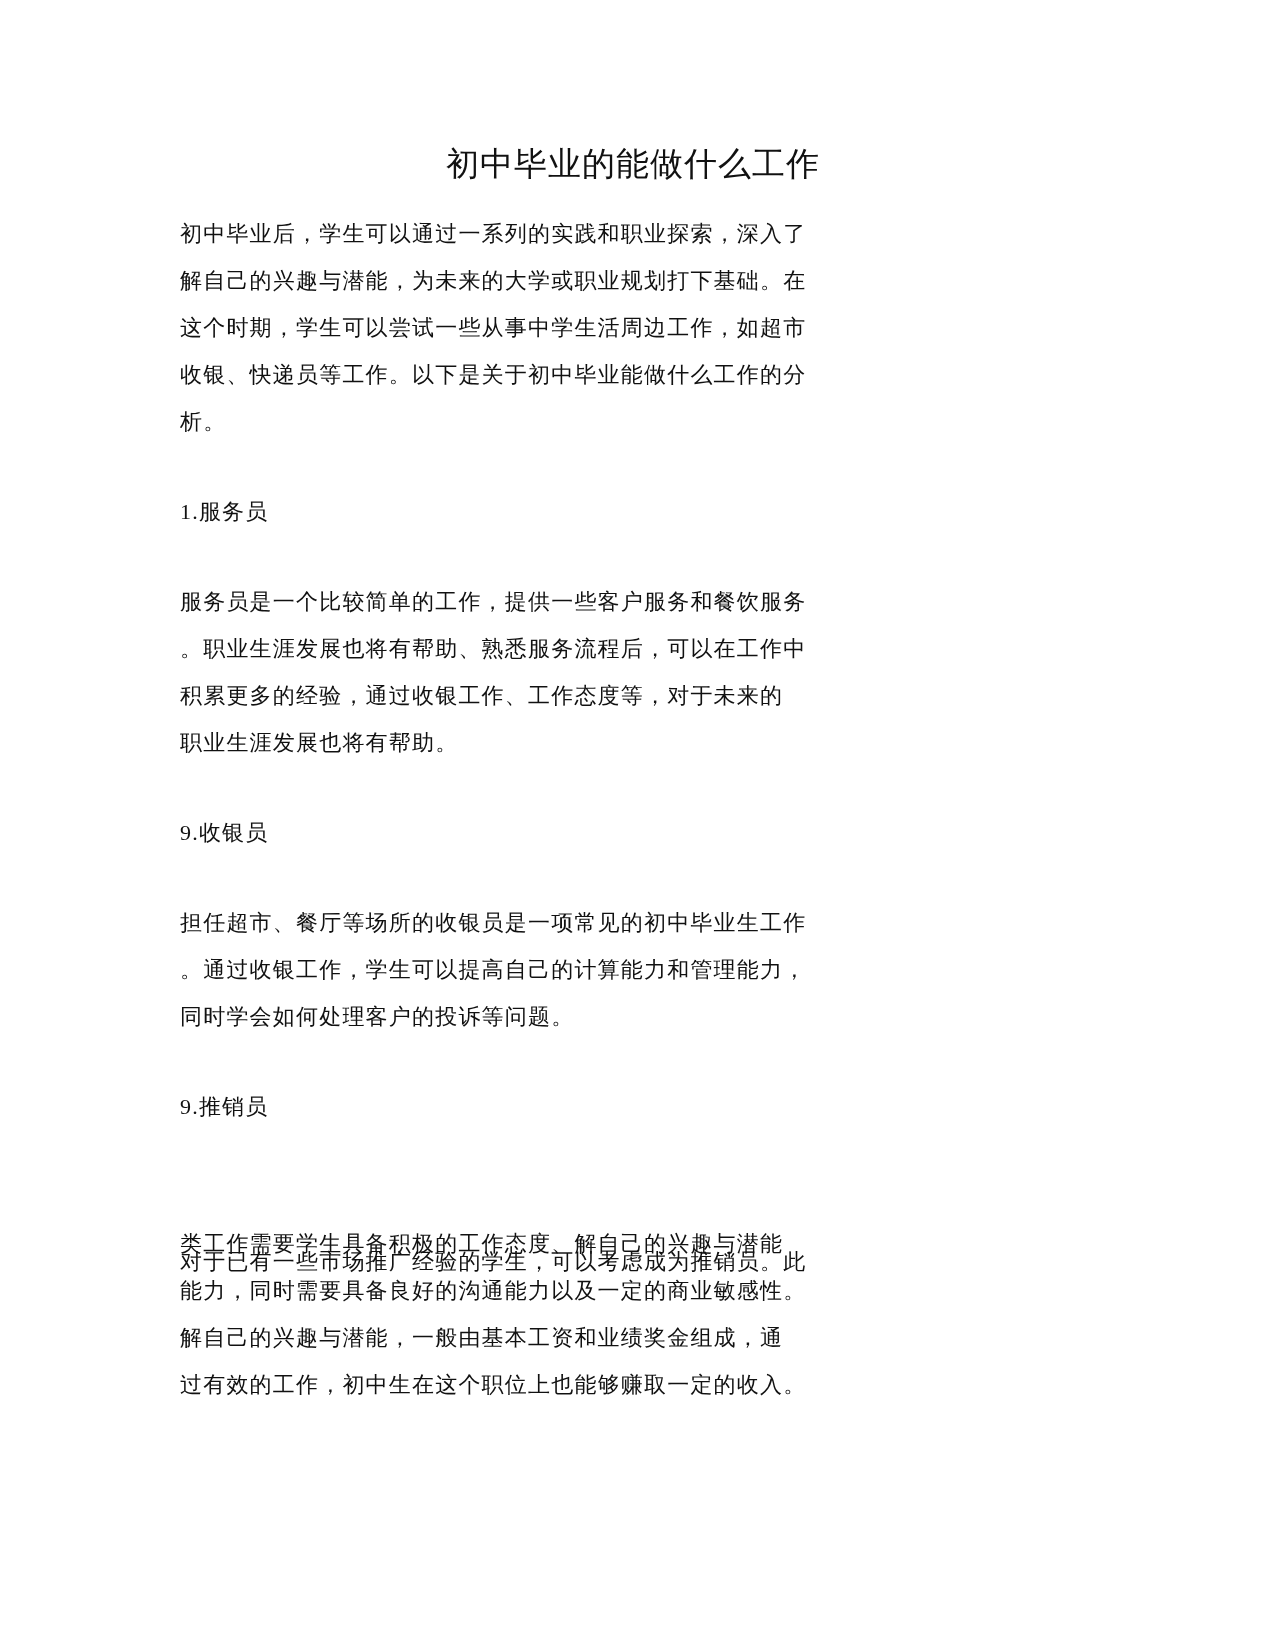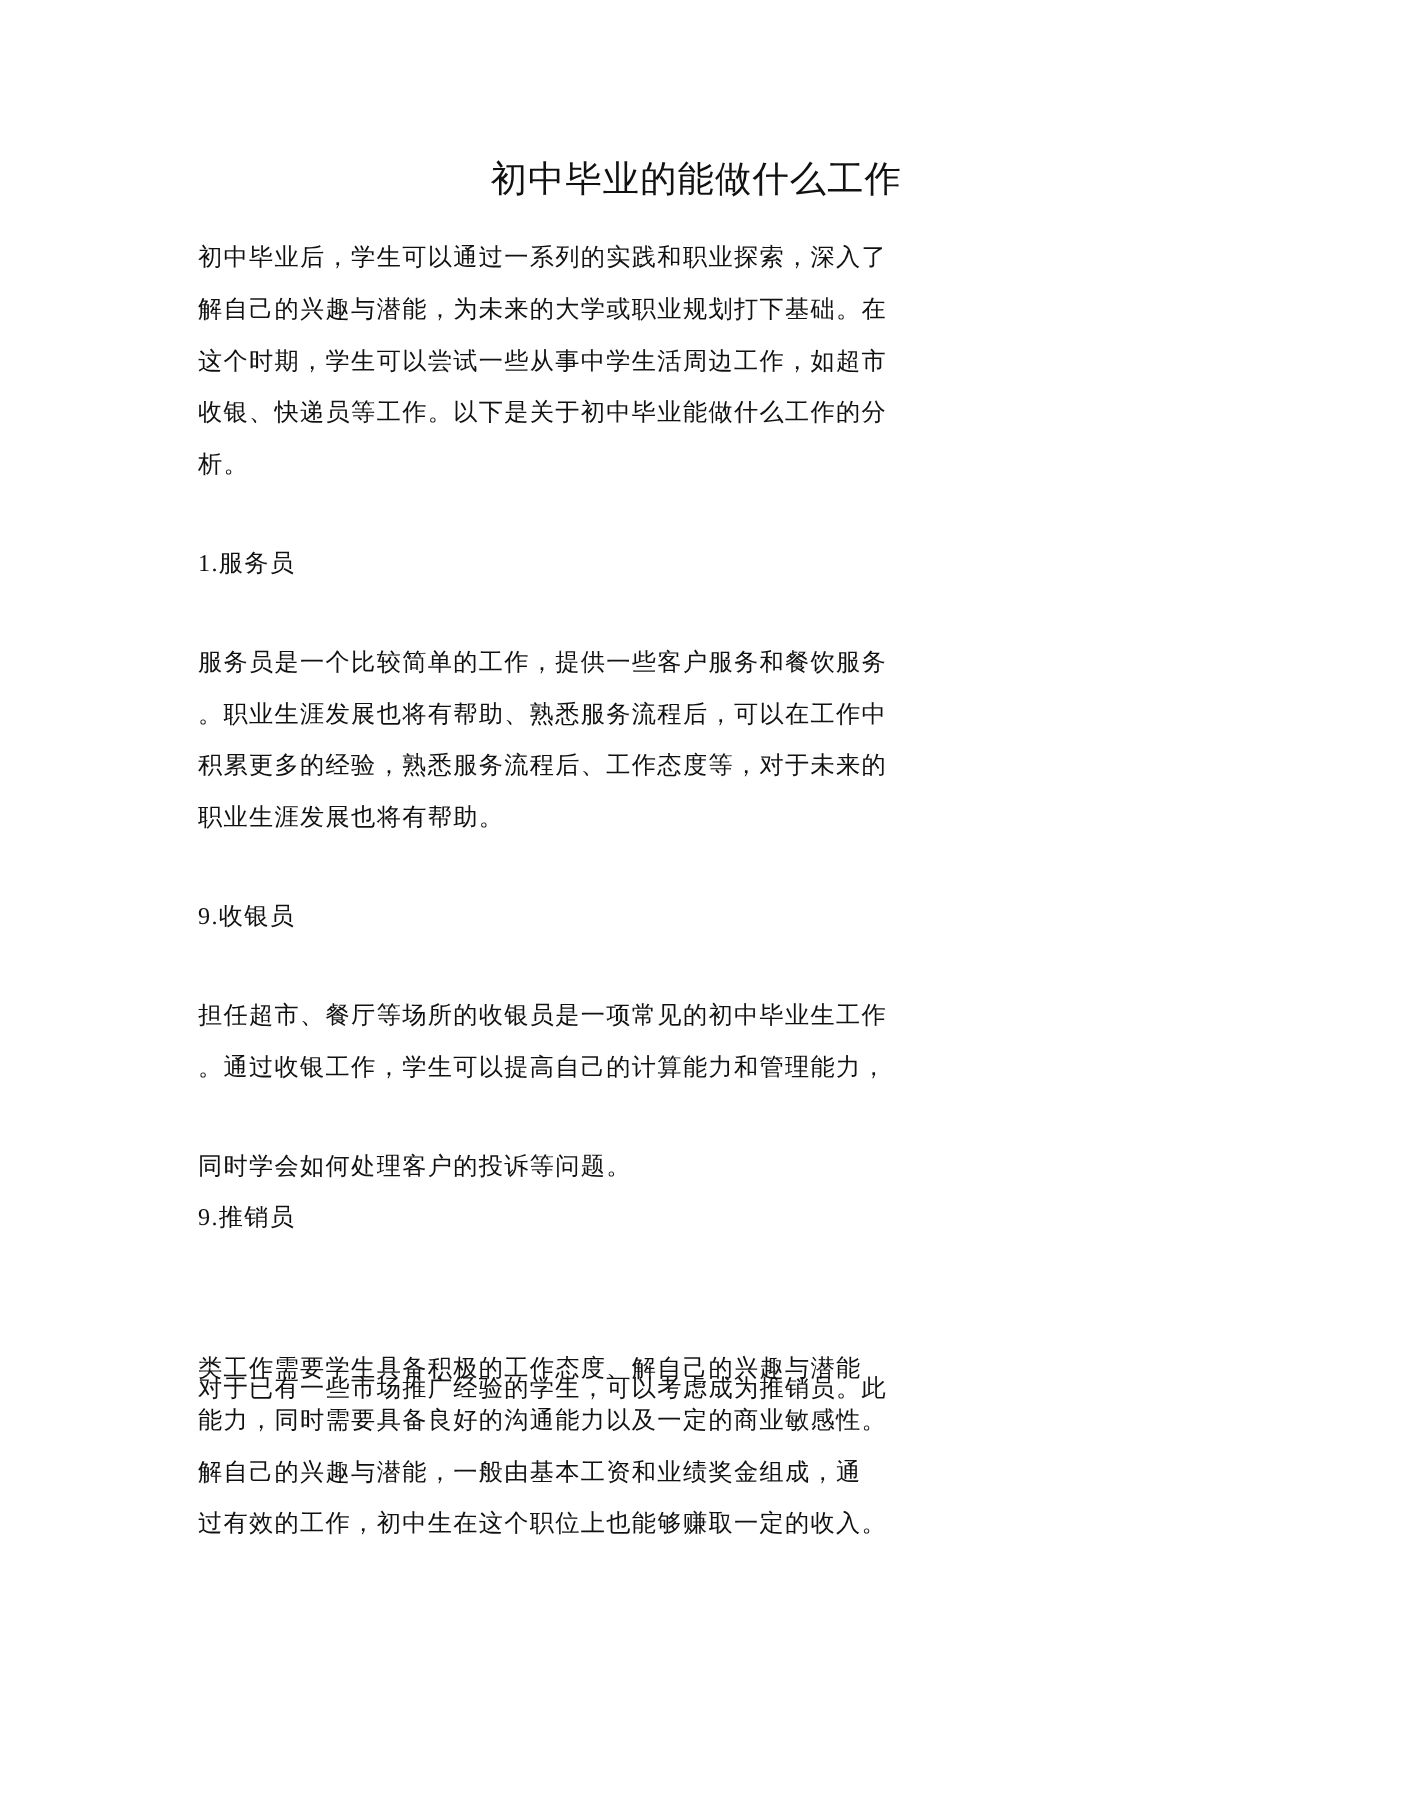--- a/index.html
+++ b/index.html
@@ -21,29 +21,29 @@
     <div class="line" style="top:259px">解自己的兴趣与潜能，为未来的大学或职业规划打下基础。在</div>
     <div class="line" style="top:306px">这个时期，学生可以尝试一些从事中学生活周边工作，如超市</div>
     <div class="line" style="top:353px">收银、快递员等工作。以下是关于初中毕业能做什么工作的分</div>
     <div class="line" style="top:400px">析。</div>
   </div>
 
   <div>
     <div class="line" style="top:490px">1.服务员</div>
     <div class="line" style="top:580px">服务员是一个比较简单的工作，提供一些客户服务和餐饮服务</div>
     <div class="line" style="top:627px">。职业生涯发展也将有帮助、熟悉服务流程后，可以在工作中</div>
-    <div class="line" style="top:674px">积累更多的经验，熟悉服务流程后、工作态度等，对于未来的</div>
+    <div class="line" style="top:674px">积累更多的经验，通过收银工作、工作态度等，对于未来的</div>
     <div class="line" style="top:721px">职业生涯发展也将有帮助。</div>
   </div>
 
   <div>
     <div class="line" style="top:811px">9.收银员</div>
     <div class="line" style="top:901px">担任超市、餐厅等场所的收银员是一项常见的初中毕业生工作</div>
     <div class="line" style="top:948px">。通过收银工作，学生可以提高自己的计算能力和管理能力，</div>
-    <div class="line" style="top:1038px">同时学会如何处理客户的投诉等问题。</div>
+    <div class="line" style="top:995px">同时学会如何处理客户的投诉等问题。</div>
   </div>
 
   <div>
     <div class="line" style="top:1085px">9.推销员</div>
     <div class="line" style="top:1240px">对于已有一些市场推广经验的学生，可以考虑成为推销员。此</div>
     <div class="line" style="top:1222px">类工作需要学生具备积极的工作态度、解自己的兴趣与潜能</div>
     <div class="line" style="top:1269px">能力，同时需要具备良好的沟通能力以及一定的商业敏感性。</div>
     <div class="line" style="top:1316px">解自己的兴趣与潜能，一般由基本工资和业绩奖金组成，通</div>
     <div class="line" style="top:1363px">过有效的工作，初中生在这个职位上也能够赚取一定的收入。</div>
   </div>

